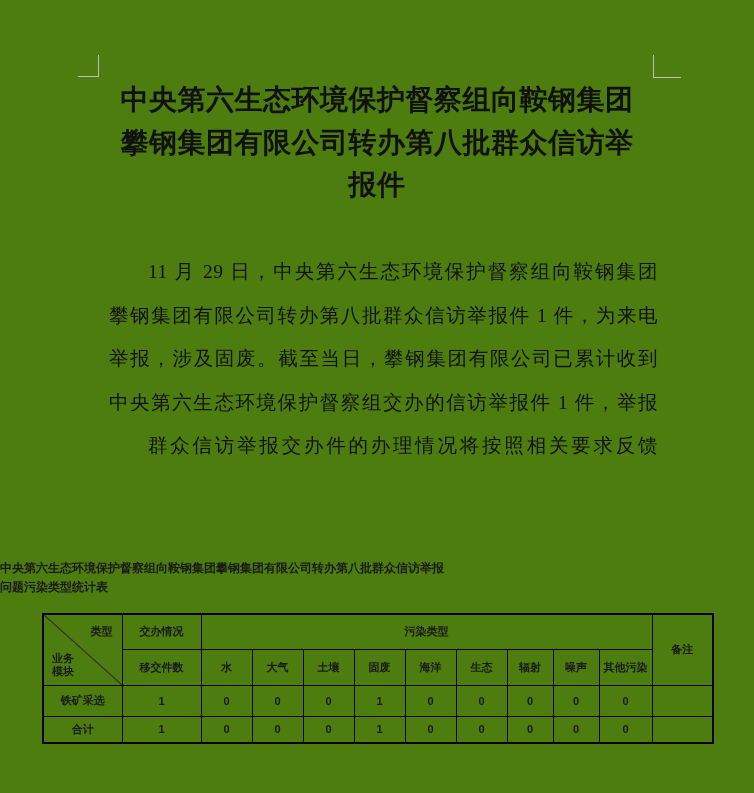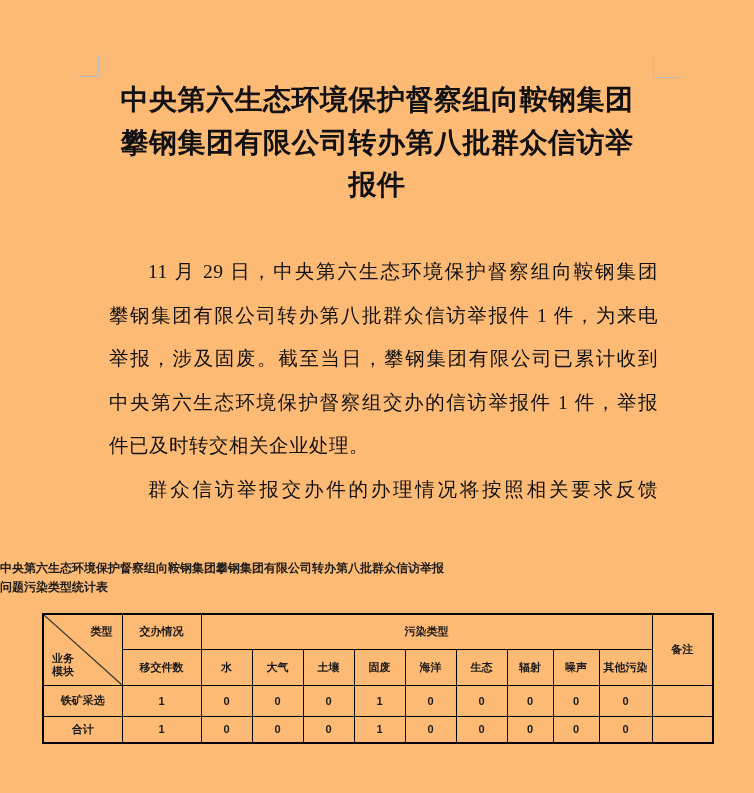--- a/index.html
+++ b/index.html
@@ -1,21 +1,21 @@
 <!DOCTYPE html>
 <html><head>
 <meta charset="utf-8">
 <style>
   * { margin: 0; padding: 0; box-sizing: border-box; }
   html, body { background: #ffffff; }
   .page {
     position: relative;
     width: 754px;
     height: 793px;
-    background: #fdba74;
+    background: #4d7c0f;
     overflow: hidden;
     font-family: "Liberation Serif", "DejaVu Serif", serif;
     color: #111111;
   }
   
   .crop-mark { position: absolute; }
   .crop-mark.left {
     left: 78px; top: 55px; width: 21px; height: 22px;
     border-right: 1px solid #bdbdbd;
     border-bottom: 1px solid #bdbdbd;
@@ -116,21 +116,20 @@
     <div>中央第六生态环境保护督察组向鞍钢集团</div>
     <div>攀钢集团有限公司转办第八批群众信访举</div>
     <div>报件</div>
   </div>
 
   <div class="doc-body">
     <div class="body-line indent">11 月 29 日，中央第六生态环境保护督察组向鞍钢集团</div>
     <div class="body-line">攀钢集团有限公司转办第八批群众信访举报件 1 件，为来电</div>
     <div class="body-line">举报，涉及固废。截至当日，攀钢集团有限公司已累计收到</div>
     <div class="body-line">中央第六生态环境保护督察组交办的信访举报件 1 件，举报</div>
-    <div class="body-line last">件已及时转交相关企业处理。</div>
     <div class="body-line indent">群众信访举报交办件的办理情况将按照相关要求反馈</div>
   </div>
 
   <div class="table-caption">
     <div>中央第六生态环境保护督察组向鞍钢集团攀钢集团有限公司转办第八批群众信访举报</div>
     <div>问题污染类型统计表</div>
   </div>
 
   <table class="stat-table">
     <colgroup>

